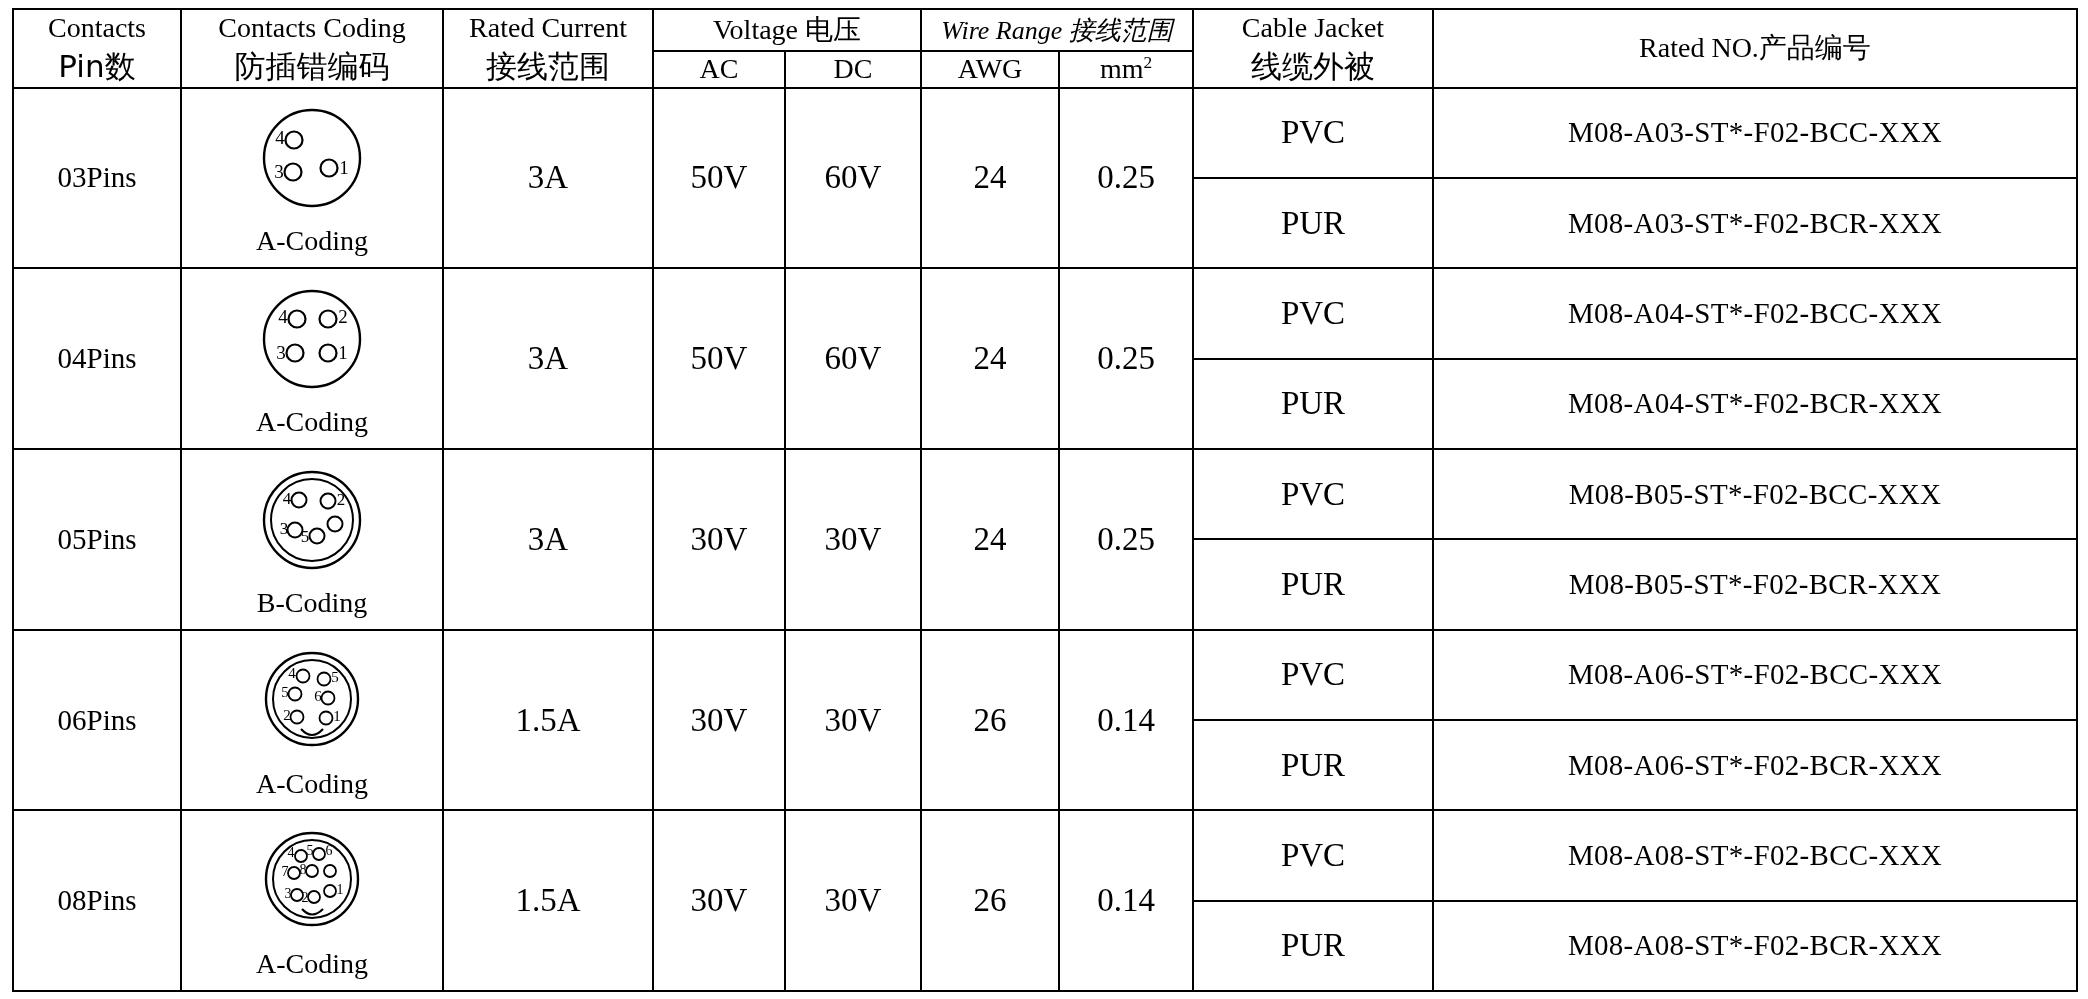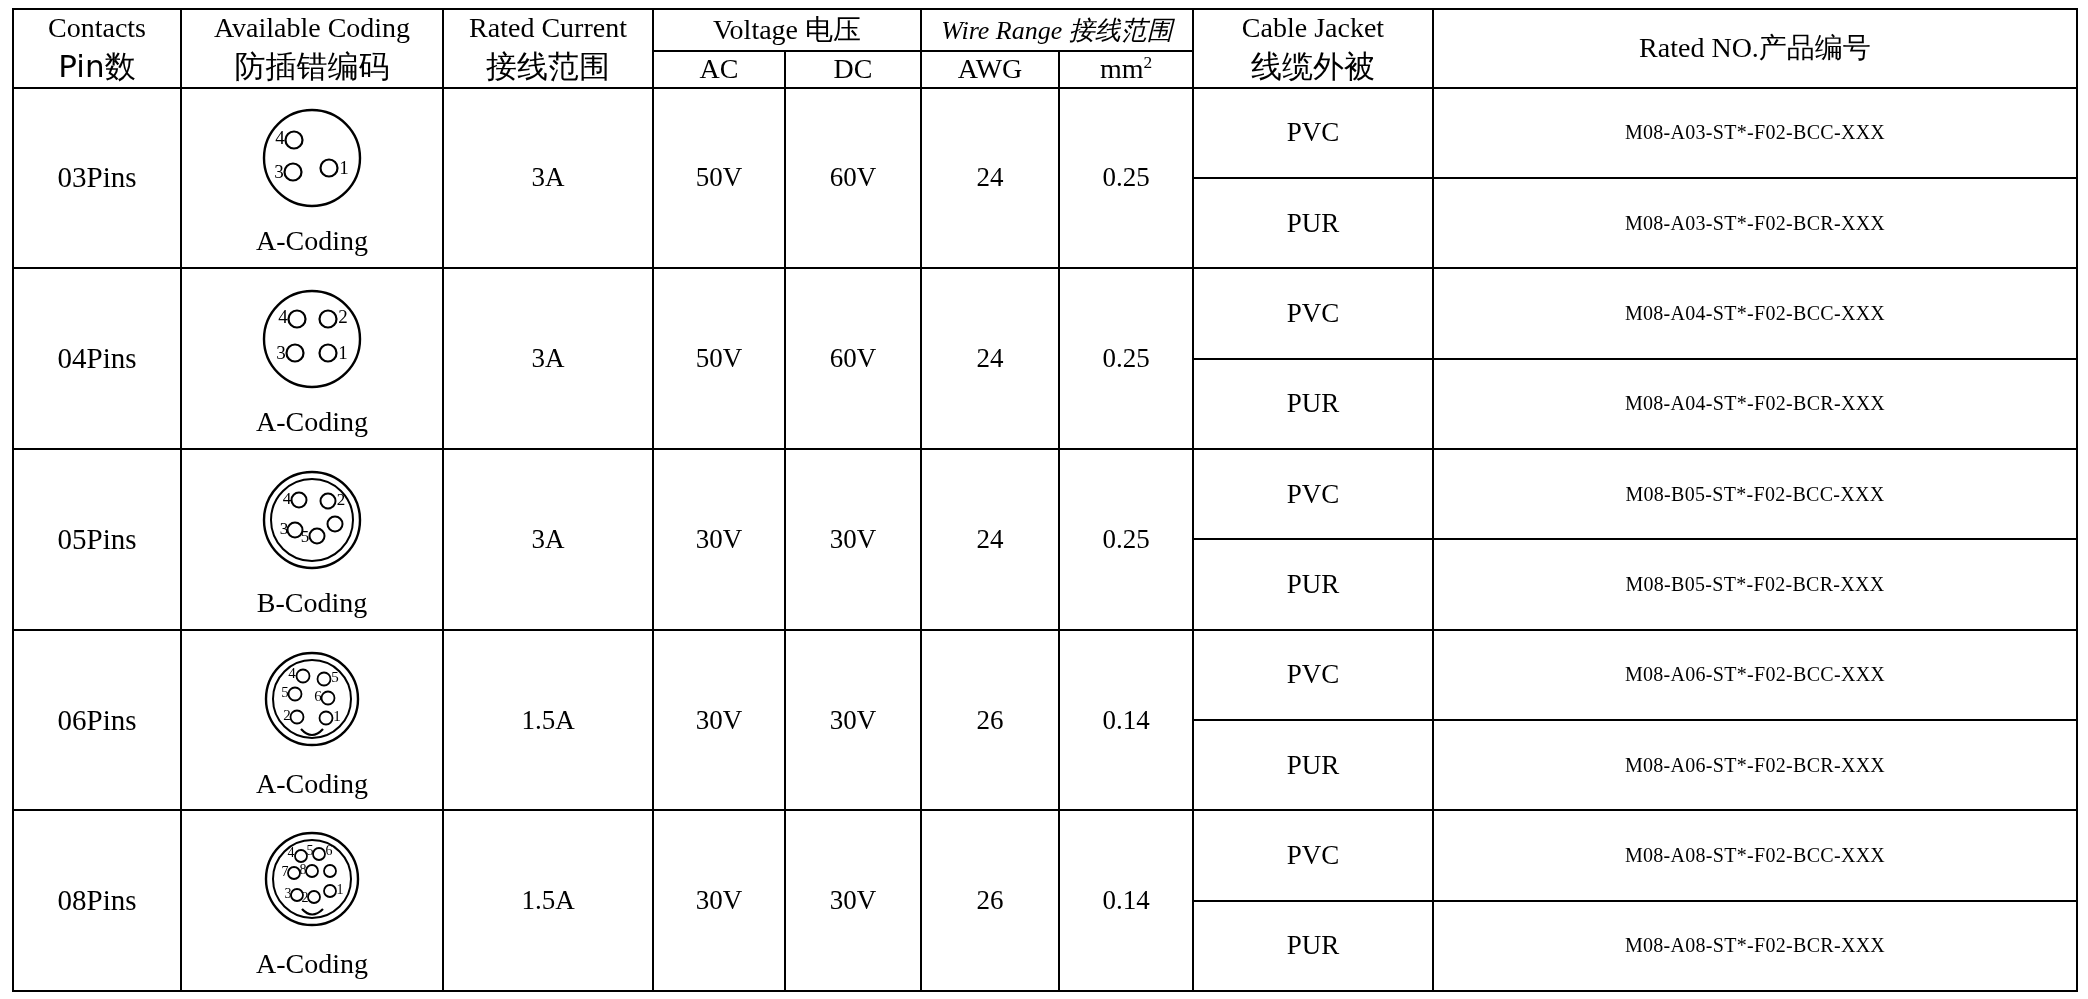--- a/index.html
+++ b/index.html
@@ -47,25 +47,25 @@
   }
   .cn {
     font-family: "DejaVu Sans", "Liberation Sans", sans-serif;
     font-size: 31px;
   }
   .hdr-main .cn {
     display: block;
     margin-top: 1px;
   }
   .cell-text {
-    font-size: 27px;
+    font-size: 33px;
     border-radius: 9px;
   }
   .cell-part {
-    font-size: 20px;
+    font-size: 29px;
     letter-spacing: 0.3px;
   }
   .pin-cell {
     font-size: 29px;
     margin-left: 32px;
   }
   .coding-cell {
     padding: 6px 0 4px 0;
   }
   .coding-wrap {
@@ -106,21 +106,21 @@
     <col class="col-jacket">
         <col class="col-part">
   </colgroup>
   <thead>
     <tr>
       <th rowspan="2" class="hdr-main">
         <span>Contacts</span>
         <span class="cn">Pin数</span>
       </th>
       <th rowspan="2" class="hdr-main">
-        <span>Available Coding</span>
+        <span>Contacts Coding</span>
         <span class="cn">防插错编码</span>
       </th>
       <th rowspan="2" class="hdr-main">
         <span>Rated Current</span>
         <span class="cn">接线范围</span>
       </th>
       <th colspan="2" class="hdr-sub">Voltage 电压</th>
       <th colspan="2" class="hdr-small">Wire Range 接线范围</th>
       <th rowspan="2" class="hdr-main">
         <span>Cable Jacket</span>

